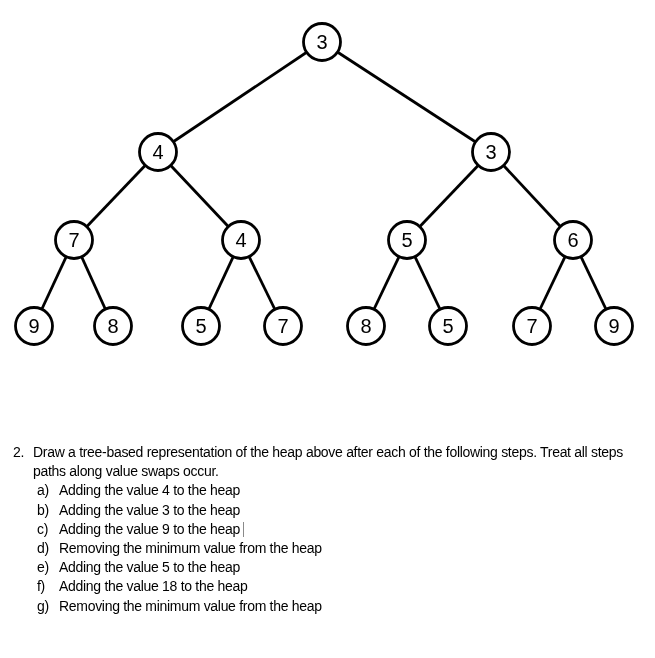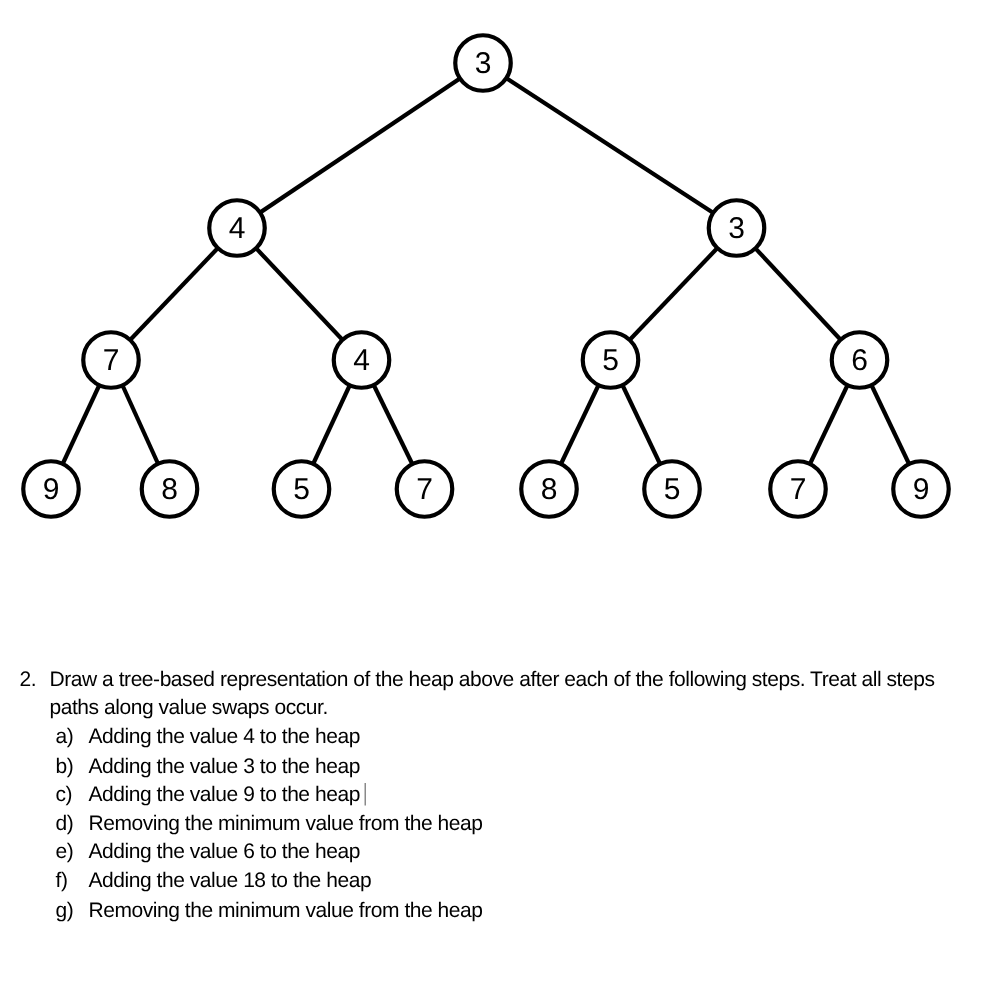--- a/index.html
+++ b/index.html
@@ -163,21 +163,21 @@
           <span class="item-marker">c)</span>
           <span>Adding the value 9 to the heap</span>
           <span class="text-caret"></span>
         </div>
         <div class="item-row">
           <span class="item-marker">d)</span>
           <span>Removing the minimum value from the heap</span>
         </div>
         <div class="item-row">
           <span class="item-marker">e)</span>
-          <span>Adding the value 6 to the heap</span>
+          <span>Adding the value 5 to the heap</span>
         </div>
         <div class="item-row">
           <span class="item-marker">f)</span>
           <span>Adding the value 18 to the heap</span>
         </div>
         <div class="item-row">
           <span class="item-marker">g)</span>
           <span>Removing the minimum value from the heap</span>
         </div>
       </div>

